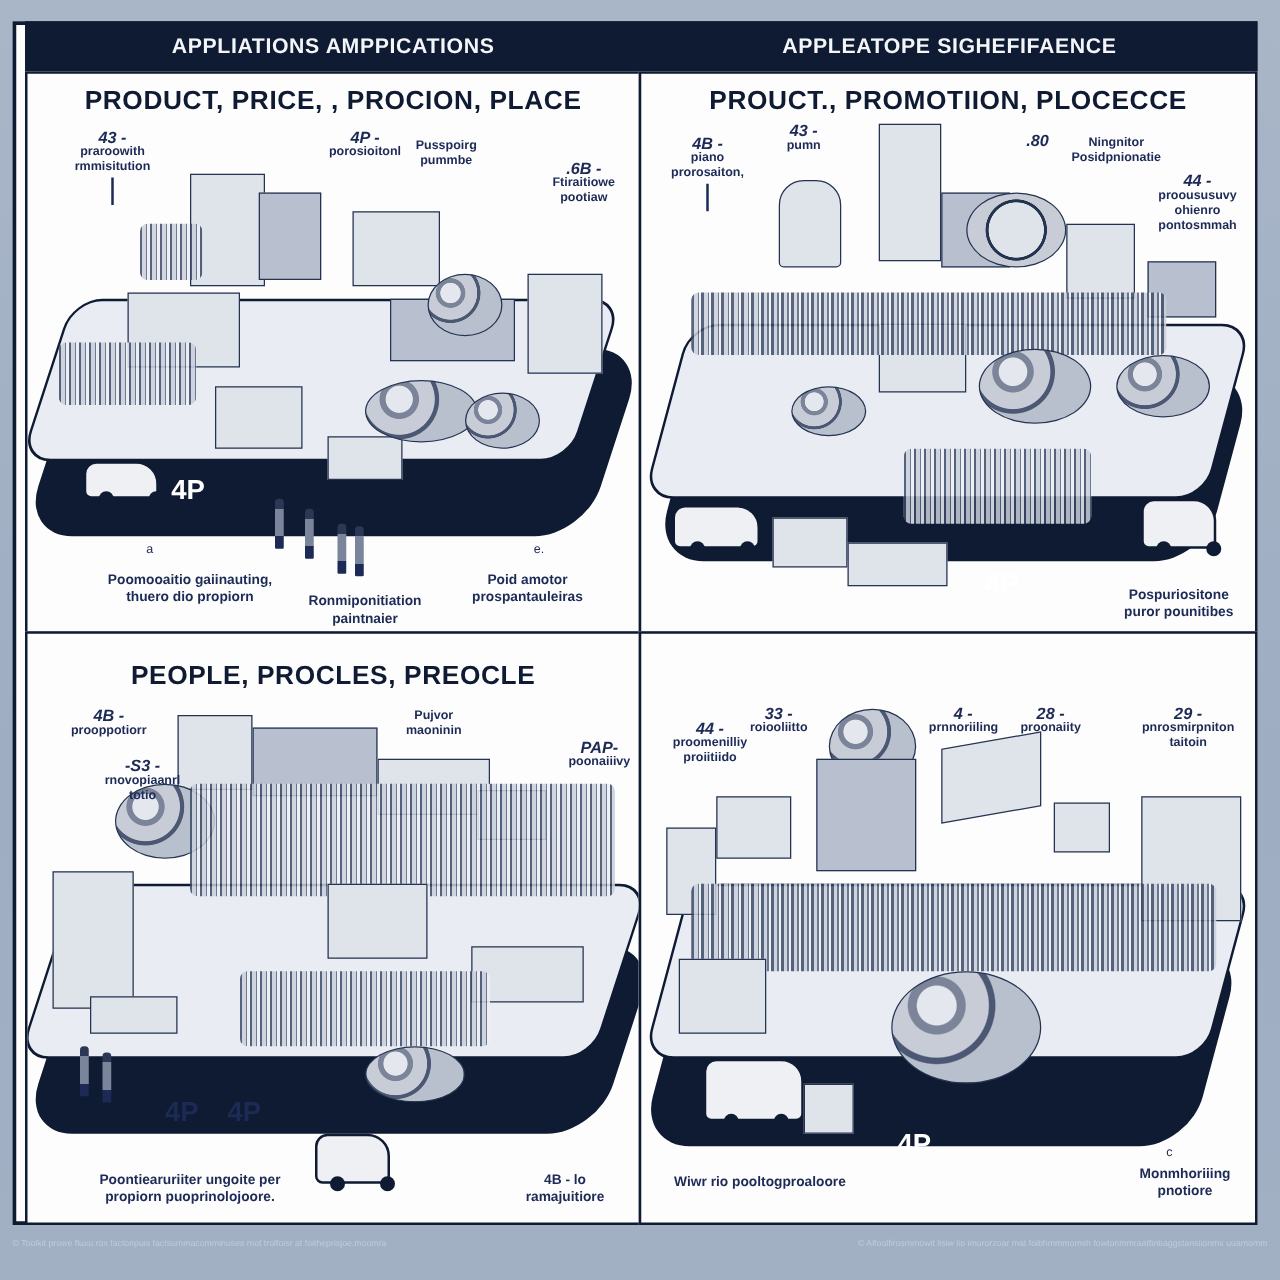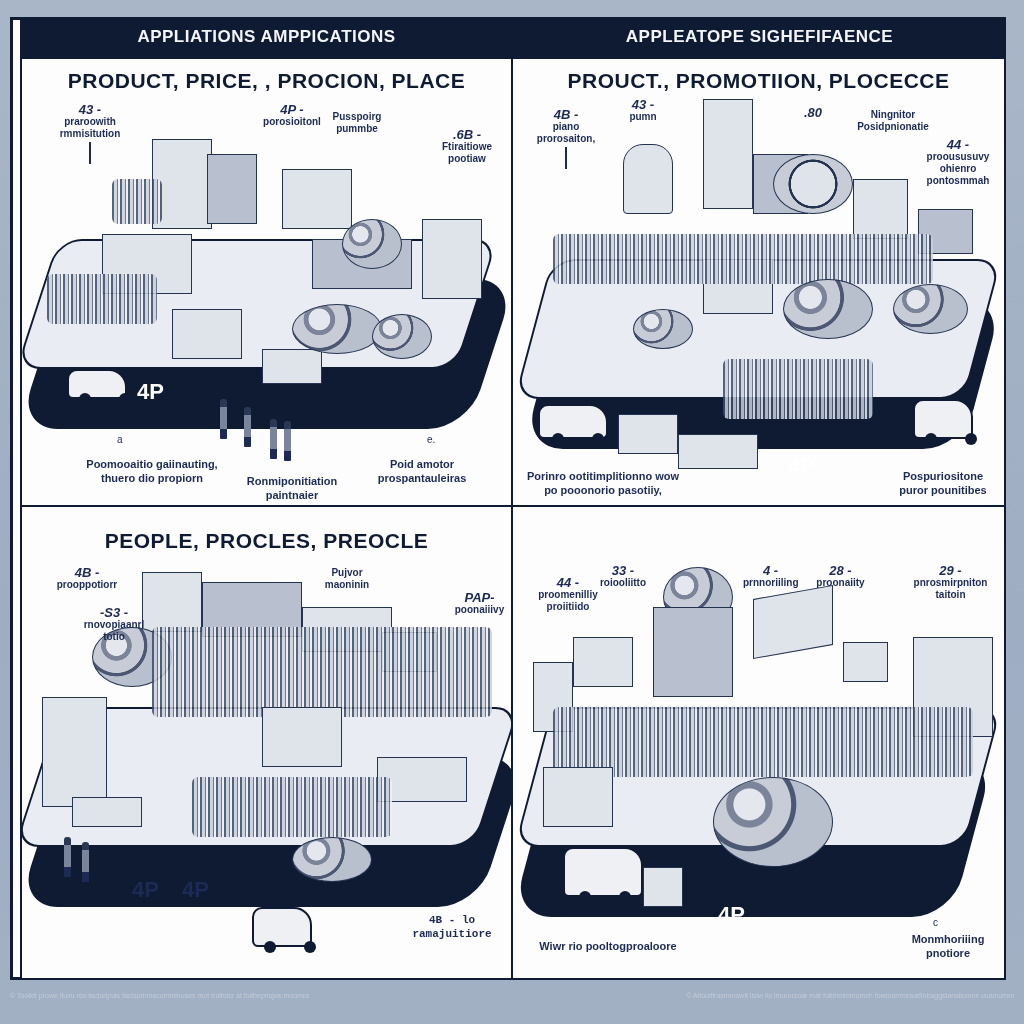--- a/index.html
+++ b/index.html
@@ -162,32 +162,31 @@
 
   <div class="ann" style="left:18px;top:50px;width:70px;">
     <div class="num">4B -</div>
     <div>piano prorosaiton,</div>
     <span class="stem"></span>
   </div>
   <div class="ann" style="left:110px;top:40px;width:40px;">
     <div class="num">43 -</div>
     <div>pumn</div>
   </div>
-  <div class="ann" style="left:280px;top:48px;width:40px;text-align:center;">
+  <div class="ann" style="left:297px;top:48px;width:40px;text-align:center;">
     <div class="num">.80</div>
   </div>
   <div class="ann" style="left:330px;top:50px;width:100px;">
     <div>Ningnitor Posidpnionatie</div>
   </div>
   <div class="ann" style="left:405px;top:80px;width:80px;">
     <div class="num">44 -</div>
     <div>prooususuvy ohienro pontosmmah</div>
   </div>
 
-  <div class="cap" style="left:10px;top:410px;width:160px;">Porinro ootitimplitionno wow po pooonorio pasotiiy,</div>
   <div class="cap" style="left:380px;top:410px;width:100px;">Pospuriositone puror pounitibes</div>
 </div>
 
 <div class="quad q3">
   <div class="qtitle">PEOPLE, PROCLES, PREOCLE</div>
   <div class="platform" style="left:20px;top:250px;width:460px;height:150px;transform:skewX(-18deg);"></div>
   <div class="slab" style="left:15px;top:200px;width:460px;height:140px;transform:skewX(-18deg);"></div>
   <div class="block" style="left:20px;top:190px;width:65px;height:110px;"></div>
   <div class="block" style="left:120px;top:65px;width:60px;height:60px;"></div>
   <div class="block dark" style="left:180px;top:75px;width:100px;height:55px;"></div>
@@ -215,21 +214,22 @@
     <div>rnovopiaanrl totio</div>
   </div>
   <div class="ann" style="left:300px;top:60px;width:50px;">
     <div>Pujvor maoninin</div>
   </div>
   <div class="ann" style="left:430px;top:85px;width:55px;">
     <div class="num">PAP-</div>
     <div>poonaiiivy</div>
   </div>
 
-  <div class="cap" style="left:390px;top:406px;width:80px;font-family:Liberation Mono, monospace;">4B - lo ramajuitiore</div>
+  <div class="cap" style="left:40px;top:430px;width:180px;">Poontiearuriiter ungoite per propiorn puoprinolojoore.</div>
+  <div class="cap" style="left:390px;top:430px;width:80px;">4B - lo ramajuitiore</div>
 </div>
 
 <div class="quad q4">
   <div class="platform" style="left:20px;top:250px;width:440px;height:160px;transform:skewX(-15deg);"></div>
   <div class="slab" style="left:20px;top:200px;width:450px;height:140px;transform:skewX(-15deg);"></div>
   <div class="block" style="left:20px;top:155px;width:40px;height:70px;"></div>
   <div class="block" style="left:60px;top:130px;width:60px;height:50px;"></div>
   <div class="pile" style="left:150px;top:60px;width:70px;height:60px;"></div>
   <div class="block dark" style="left:140px;top:100px;width:80px;height:90px;"></div>
   <div class="block" style="left:240px;top:85px;width:80px;height:60px;transform:skewY(-10deg);"></div>

